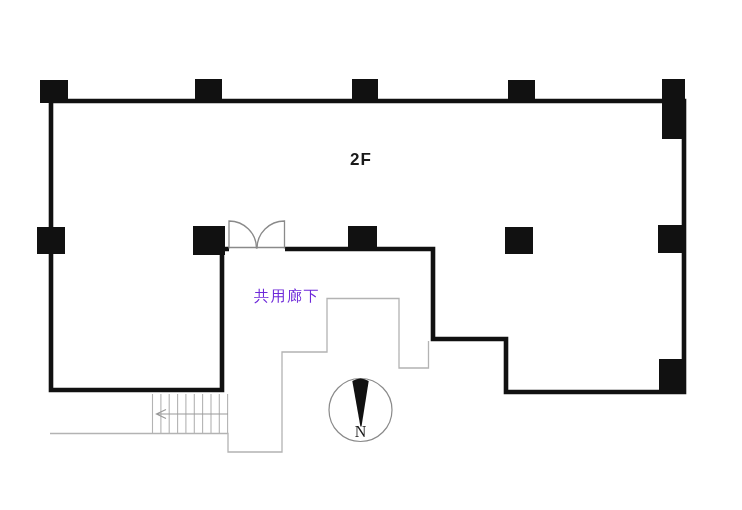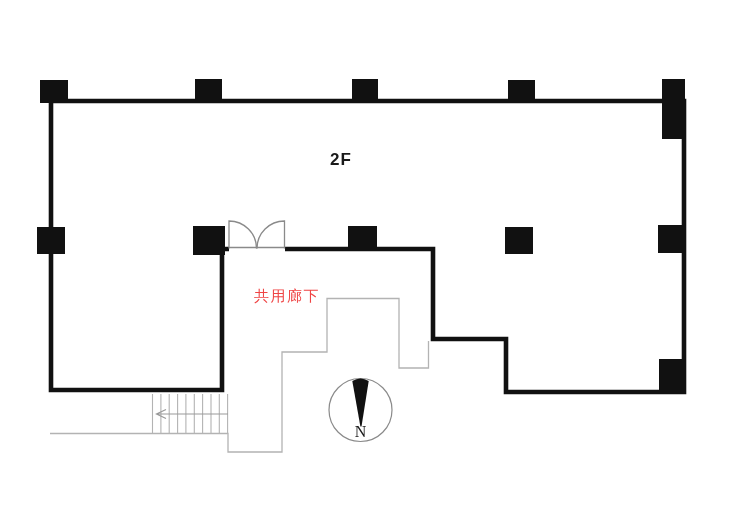--- a/index.html
+++ b/index.html
@@ -12,29 +12,29 @@
   }
   .stage svg{position:absolute;left:0;top:0;}
   .lbl{
     position:absolute;
     color:#1a1a1a;
     white-space:nowrap;
     -webkit-user-select:none;user-select:none;
   }
   .lbl-floor{
     left:330px;top:150px;width:62px;
-    font-size:17px;font-weight:bold;text-align:left;letter-spacing:1px;
+    font-size:17px;font-weight:bold;text-align:center;letter-spacing:1px;
   }
   .lbl-area{
     left:272px;top:170px;width:200px;
     font-size:20px;text-align:center;
   }
   .lbl-corridor{
     left:254px;top:287px;width:72px;
-    font-size:15px;letter-spacing:1.5px;color:#ef4444;
+    font-size:15px;letter-spacing:1.5px;color:#6d28d9;
   }
   .lbl-north{
     left:345px;top:423px;width:31px;
     font-family:"Liberation Serif","DejaVu Serif",serif;
     font-size:16px;text-align:center;color:#1a1a1a;
   }
 </style>
 </head>
 <body>
 

